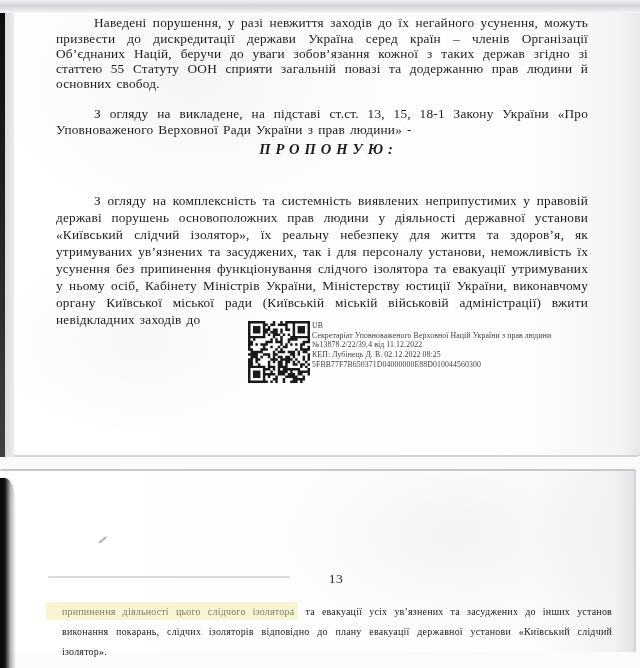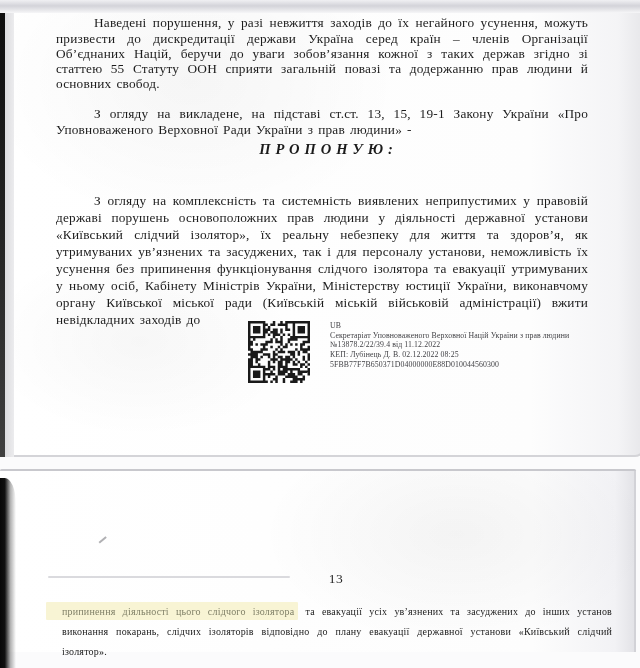--- a/index.html
+++ b/index.html
@@ -35,21 +35,21 @@
   }
   .p1 { left:42px; top:2px;  width:532px; line-height:15.3px; text-indent:38px; }
   .p2 { left:42px; top:93px; width:532px; line-height:15.3px; text-indent:38px; }
   .heading {
     position:absolute; left:0; top:141px; width:100%;
     text-align:center; font-weight:700; font-size:14.5px;
     letter-spacing:5px; color:#1b1b1b;font-style:italic;
   }
   .p3 { left:42px; top:179px; width:532px; line-height:17px; text-indent:38px;font-family:Liberation Serif, serif; }
   
-  .stamp { position:absolute; left:234px; top:321px; display:flex; gap:20px; }
+  .stamp { position:absolute; left:234px; top:321px; display:flex; gap:2px; }
   .qr { width:62px; height:68px; }
   .qr svg { display:block; width:62px; height:62px; }
   .stamp-text {
     width:268px; font-size:7.8px; line-height:9.7px;
     color:#424246; letter-spacing:.1px;
   }
   
   .gap {
     position:absolute; left:0; top:457; width:640px; height:13px;
     background:linear-gradient(180deg,#f0f0f3 0%,#d3d3d9 45%,#e9e9ec 80%,#f6f6f8 100%);
@@ -105,21 +105,21 @@
 
     <div>
       <span class="frag" style="left:392px; width:22px;"></span>
       <span class="frag" style="left:422px; width:10px;"></span>
       <span class="frag" style="left:470px; width:30px;"></span>
       <span class="frag" style="left:516px; width:14px;"></span>
       <span class="frag" style="left:545px; width:26px;"></span>
     </div>
 
     <p class="para p1">Наведені порушення, у разі невжиття заходів до їх негайного усунення, можуть призвести до дискредитації держави Україна серед країн – членів Організації Об’єднаних Націй, беручи до уваги зобов’язання кожної з таких держав згідно зі статтею 55 Статуту ООН сприяти загальній повазі та додержанню прав людини й основних свобод.</p>
-    <p class="para p2">З огляду на викладене, на підставі ст.ст. 13, 15, 19-1 Закону України «Про Уповноваженого Верховної Ради України з прав людини» -</p>
+    <p class="para p2">З огляду на викладене, на підставі ст.ст. 13, 15, 18-1 Закону України «Про Уповноваженого Верховної Ради України з прав людини» -</p>
     <div class="heading">ПРОПОНУЮ:</div>
     <p class="para p3">З огляду на комплексність та системність виявлених неприпустимих у правовій державі порушень основоположних прав людини у діяльності державної установи «Київський слідчий ізолятор», їх реальну небезпеку для життя та здоров’я, як утримуваних ув’язнених та засуджених, так і для персоналу установи, неможливість їх усунення без припинення функціонування слідчого ізолятора та евакуації утримуваних у ньому осіб, Кабінету Міністрів України, Міністерству юстиції України, виконавчому органу Київської міської ради (Київській міській військовій адміністрації) вжити невідкладних заходів до</p>
 
     <div class="stamp">
       <div class="qr">
         <svg viewBox="0 0 62 62" xmlns="http://www.w3.org/2000/svg">
             <path d="M24.80 0.00h2.48v2.48h-2.48zM32.24 0.00h2.48v2.48h-2.48zM37.20 0.00h2.48v2.48h-2.48zM39.68 0.00h2.48v2.48h-2.48zM42.16 0.00h2.48v2.48h-2.48zM17.36 2.48h2.48v2.48h-2.48zM22.32 2.48h2.48v2.48h-2.48zM24.80 2.48h2.48v2.48h-2.48zM29.76 2.48h2.48v2.48h-2.48zM32.24 2.48h2.48v2.48h-2.48zM34.72 2.48h2.48v2.48h-2.48zM37.20 2.48h2.48v2.48h-2.48zM19.84 4.96h2.48v2.48h-2.48zM37.20 4.96h2.48v2.48h-2.48zM17.36 7.44h2.48v2.48h-2.48zM19.84 7.44h2.48v2.48h-2.48zM24.80 7.44h2.48v2.48h-2.48zM27.28 7.44h2.48v2.48h-2.48zM32.24 7.44h2.48v2.48h-2.48zM37.20 7.44h2.48v2.48h-2.48zM39.68 7.44h2.48v2.48h-2.48zM17.36 9.92h2.48v2.48h-2.48zM22.32 9.92h2.48v2.48h-2.48zM24.80 9.92h2.48v2.48h-2.48zM27.28 9.92h2.48v2.48h-2.48zM32.24 9.92h2.48v2.48h-2.48zM19.84 12.40h2.48v2.48h-2.48zM24.80 12.40h2.48v2.48h-2.48zM27.28 12.40h2.48v2.48h-2.48zM29.76 12.40h2.48v2.48h-2.48zM34.72 12.40h2.48v2.48h-2.48zM39.68 12.40h2.48v2.48h-2.48zM24.80 14.88h2.48v2.48h-2.48zM32.24 14.88h2.48v2.48h-2.48zM42.16 14.88h2.48v2.48h-2.48zM0.00 17.36h2.48v2.48h-2.48zM4.96 17.36h2.48v2.48h-2.48zM22.32 17.36h2.48v2.48h-2.48zM27.28 17.36h2.48v2.48h-2.48zM32.24 17.36h2.48v2.48h-2.48zM39.68 17.36h2.48v2.48h-2.48zM42.16 17.36h2.48v2.48h-2.48zM44.64 17.36h2.48v2.48h-2.48zM47.12 17.36h2.48v2.48h-2.48zM59.52 17.36h2.48v2.48h-2.48zM0.00 19.84h2.48v2.48h-2.48zM2.48 19.84h2.48v2.48h-2.48zM17.36 19.84h2.48v2.48h-2.48zM19.84 19.84h2.48v2.48h-2.48zM22.32 19.84h2.48v2.48h-2.48zM27.28 19.84h2.48v2.48h-2.48zM29.76 19.84h2.48v2.48h-2.48zM32.24 19.84h2.48v2.48h-2.48zM39.68 19.84h2.48v2.48h-2.48zM54.56 19.84h2.48v2.48h-2.48zM57.04 19.84h2.48v2.48h-2.48zM59.52 19.84h2.48v2.48h-2.48zM0.00 22.32h2.48v2.48h-2.48zM2.48 22.32h2.48v2.48h-2.48zM7.44 22.32h2.48v2.48h-2.48zM12.40 22.32h2.48v2.48h-2.48zM14.88 22.32h2.48v2.48h-2.48zM17.36 22.32h2.48v2.48h-2.48zM32.24 22.32h2.48v2.48h-2.48zM37.20 22.32h2.48v2.48h-2.48zM42.16 22.32h2.48v2.48h-2.48zM47.12 22.32h2.48v2.48h-2.48zM52.08 22.32h2.48v2.48h-2.48zM54.56 22.32h2.48v2.48h-2.48zM0.00 24.80h2.48v2.48h-2.48zM14.88 24.80h2.48v2.48h-2.48zM22.32 24.80h2.48v2.48h-2.48zM29.76 24.80h2.48v2.48h-2.48zM34.72 24.80h2.48v2.48h-2.48zM37.20 24.80h2.48v2.48h-2.48zM52.08 24.80h2.48v2.48h-2.48zM59.52 24.80h2.48v2.48h-2.48zM0.00 27.28h2.48v2.48h-2.48zM2.48 27.28h2.48v2.48h-2.48zM12.40 27.28h2.48v2.48h-2.48zM14.88 27.28h2.48v2.48h-2.48zM17.36 27.28h2.48v2.48h-2.48zM27.28 27.28h2.48v2.48h-2.48zM32.24 27.28h2.48v2.48h-2.48zM47.12 27.28h2.48v2.48h-2.48zM52.08 27.28h2.48v2.48h-2.48zM54.56 27.28h2.48v2.48h-2.48zM57.04 27.28h2.48v2.48h-2.48zM59.52 27.28h2.48v2.48h-2.48zM2.48 29.76h2.48v2.48h-2.48zM4.96 29.76h2.48v2.48h-2.48zM7.44 29.76h2.48v2.48h-2.48zM9.92 29.76h2.48v2.48h-2.48zM12.40 29.76h2.48v2.48h-2.48zM24.80 29.76h2.48v2.48h-2.48zM29.76 29.76h2.48v2.48h-2.48zM32.24 29.76h2.48v2.48h-2.48zM34.72 29.76h2.48v2.48h-2.48zM39.68 29.76h2.48v2.48h-2.48zM42.16 29.76h2.48v2.48h-2.48zM44.64 29.76h2.48v2.48h-2.48zM49.60 29.76h2.48v2.48h-2.48zM54.56 29.76h2.48v2.48h-2.48zM57.04 29.76h2.48v2.48h-2.48zM0.00 32.24h2.48v2.48h-2.48zM2.48 32.24h2.48v2.48h-2.48zM4.96 32.24h2.48v2.48h-2.48zM7.44 32.24h2.48v2.48h-2.48zM14.88 32.24h2.48v2.48h-2.48zM17.36 32.24h2.48v2.48h-2.48zM19.84 32.24h2.48v2.48h-2.48zM24.80 32.24h2.48v2.48h-2.48zM27.28 32.24h2.48v2.48h-2.48zM42.16 32.24h2.48v2.48h-2.48zM44.64 32.24h2.48v2.48h-2.48zM49.60 32.24h2.48v2.48h-2.48zM59.52 32.24h2.48v2.48h-2.48zM2.48 34.72h2.48v2.48h-2.48zM4.96 34.72h2.48v2.48h-2.48zM7.44 34.72h2.48v2.48h-2.48zM12.40 34.72h2.48v2.48h-2.48zM19.84 34.72h2.48v2.48h-2.48zM24.80 34.72h2.48v2.48h-2.48zM29.76 34.72h2.48v2.48h-2.48zM32.24 34.72h2.48v2.48h-2.48zM37.20 34.72h2.48v2.48h-2.48zM39.68 34.72h2.48v2.48h-2.48zM44.64 34.72h2.48v2.48h-2.48zM54.56 34.72h2.48v2.48h-2.48zM59.52 34.72h2.48v2.48h-2.48zM0.00 37.20h2.48v2.48h-2.48zM2.48 37.20h2.48v2.48h-2.48zM7.44 37.20h2.48v2.48h-2.48zM9.92 37.20h2.48v2.48h-2.48zM22.32 37.20h2.48v2.48h-2.48zM24.80 37.20h2.48v2.48h-2.48zM27.28 37.20h2.48v2.48h-2.48zM32.24 37.20h2.48v2.48h-2.48zM34.72 37.20h2.48v2.48h-2.48zM37.20 37.20h2.48v2.48h-2.48zM39.68 37.20h2.48v2.48h-2.48zM42.16 37.20h2.48v2.48h-2.48zM47.12 37.20h2.48v2.48h-2.48zM54.56 37.20h2.48v2.48h-2.48zM59.52 37.20h2.48v2.48h-2.48zM0.00 39.68h2.48v2.48h-2.48zM2.48 39.68h2.48v2.48h-2.48zM7.44 39.68h2.48v2.48h-2.48zM19.84 39.68h2.48v2.48h-2.48zM24.80 39.68h2.48v2.48h-2.48zM29.76 39.68h2.48v2.48h-2.48zM32.24 39.68h2.48v2.48h-2.48zM37.20 39.68h2.48v2.48h-2.48zM39.68 39.68h2.48v2.48h-2.48zM44.64 39.68h2.48v2.48h-2.48zM49.60 39.68h2.48v2.48h-2.48zM57.04 39.68h2.48v2.48h-2.48zM0.00 42.16h2.48v2.48h-2.48zM2.48 42.16h2.48v2.48h-2.48zM9.92 42.16h2.48v2.48h-2.48zM19.84 42.16h2.48v2.48h-2.48zM29.76 42.16h2.48v2.48h-2.48zM32.24 42.16h2.48v2.48h-2.48zM37.20 42.16h2.48v2.48h-2.48zM44.64 42.16h2.48v2.48h-2.48zM47.12 42.16h2.48v2.48h-2.48zM52.08 42.16h2.48v2.48h-2.48zM54.56 42.16h2.48v2.48h-2.48zM59.52 42.16h2.48v2.48h-2.48zM19.84 44.64h2.48v2.48h-2.48zM22.32 44.64h2.48v2.48h-2.48zM24.80 44.64h2.48v2.48h-2.48zM29.76 44.64h2.48v2.48h-2.48zM32.24 44.64h2.48v2.48h-2.48zM34.72 44.64h2.48v2.48h-2.48zM37.20 44.64h2.48v2.48h-2.48zM52.08 44.64h2.48v2.48h-2.48zM57.04 44.64h2.48v2.48h-2.48zM17.36 47.12h2.48v2.48h-2.48zM19.84 47.12h2.48v2.48h-2.48zM24.80 47.12h2.48v2.48h-2.48zM29.76 47.12h2.48v2.48h-2.48zM34.72 47.12h2.48v2.48h-2.48zM37.20 47.12h2.48v2.48h-2.48zM39.68 47.12h2.48v2.48h-2.48zM42.16 47.12h2.48v2.48h-2.48zM44.64 47.12h2.48v2.48h-2.48zM47.12 47.12h2.48v2.48h-2.48zM49.60 47.12h2.48v2.48h-2.48zM59.52 47.12h2.48v2.48h-2.48zM22.32 49.60h2.48v2.48h-2.48zM29.76 49.60h2.48v2.48h-2.48zM32.24 49.60h2.48v2.48h-2.48zM34.72 49.60h2.48v2.48h-2.48zM37.20 49.60h2.48v2.48h-2.48zM42.16 49.60h2.48v2.48h-2.48zM49.60 49.60h2.48v2.48h-2.48zM52.08 49.60h2.48v2.48h-2.48zM54.56 49.60h2.48v2.48h-2.48zM57.04 49.60h2.48v2.48h-2.48zM59.52 49.60h2.48v2.48h-2.48zM17.36 52.08h2.48v2.48h-2.48zM19.84 52.08h2.48v2.48h-2.48zM22.32 52.08h2.48v2.48h-2.48zM24.80 52.08h2.48v2.48h-2.48zM29.76 52.08h2.48v2.48h-2.48zM32.24 52.08h2.48v2.48h-2.48zM34.72 52.08h2.48v2.48h-2.48zM39.68 52.08h2.48v2.48h-2.48zM42.16 52.08h2.48v2.48h-2.48zM44.64 52.08h2.48v2.48h-2.48zM49.60 52.08h2.48v2.48h-2.48zM52.08 52.08h2.48v2.48h-2.48zM59.52 52.08h2.48v2.48h-2.48zM19.84 54.56h2.48v2.48h-2.48zM27.28 54.56h2.48v2.48h-2.48zM37.20 54.56h2.48v2.48h-2.48zM39.68 54.56h2.48v2.48h-2.48zM42.16 54.56h2.48v2.48h-2.48zM44.64 54.56h2.48v2.48h-2.48zM47.12 54.56h2.48v2.48h-2.48zM54.56 54.56h2.48v2.48h-2.48zM24.80 57.04h2.48v2.48h-2.48zM27.28 57.04h2.48v2.48h-2.48zM34.72 57.04h2.48v2.48h-2.48zM44.64 57.04h2.48v2.48h-2.48zM47.12 57.04h2.48v2.48h-2.48zM49.60 57.04h2.48v2.48h-2.48zM52.08 57.04h2.48v2.48h-2.48zM54.56 57.04h2.48v2.48h-2.48zM17.36 59.52h2.48v2.48h-2.48zM22.32 59.52h2.48v2.48h-2.48zM27.28 59.52h2.48v2.48h-2.48zM34.72 59.52h2.48v2.48h-2.48zM42.16 59.52h2.48v2.48h-2.48zM44.64 59.52h2.48v2.48h-2.48zM47.12 59.52h2.48v2.48h-2.48zM52.08 59.52h2.48v2.48h-2.48zM0 0h17.36v17.36h-17.36zM2.48 2.48h12.4v12.4h-12.4zM4.96 4.96h7.4399999999999995v7.4399999999999995h-7.4399999999999995zM44.64 0h17.36v17.36h-17.36zM47.12 2.48h12.4v12.4h-12.4zM49.6 4.96h7.4399999999999995v7.4399999999999995h-7.4399999999999995zM0 44.64h17.36v17.36h-17.36zM2.48 47.12h12.4v12.4h-12.4zM4.96 49.6h7.4399999999999995v7.4399999999999995h-7.4399999999999995z" fill="#1a1a1a" fill-rule="evenodd"></path>
           </svg>
       </div>
       <div class="stamp-text">

